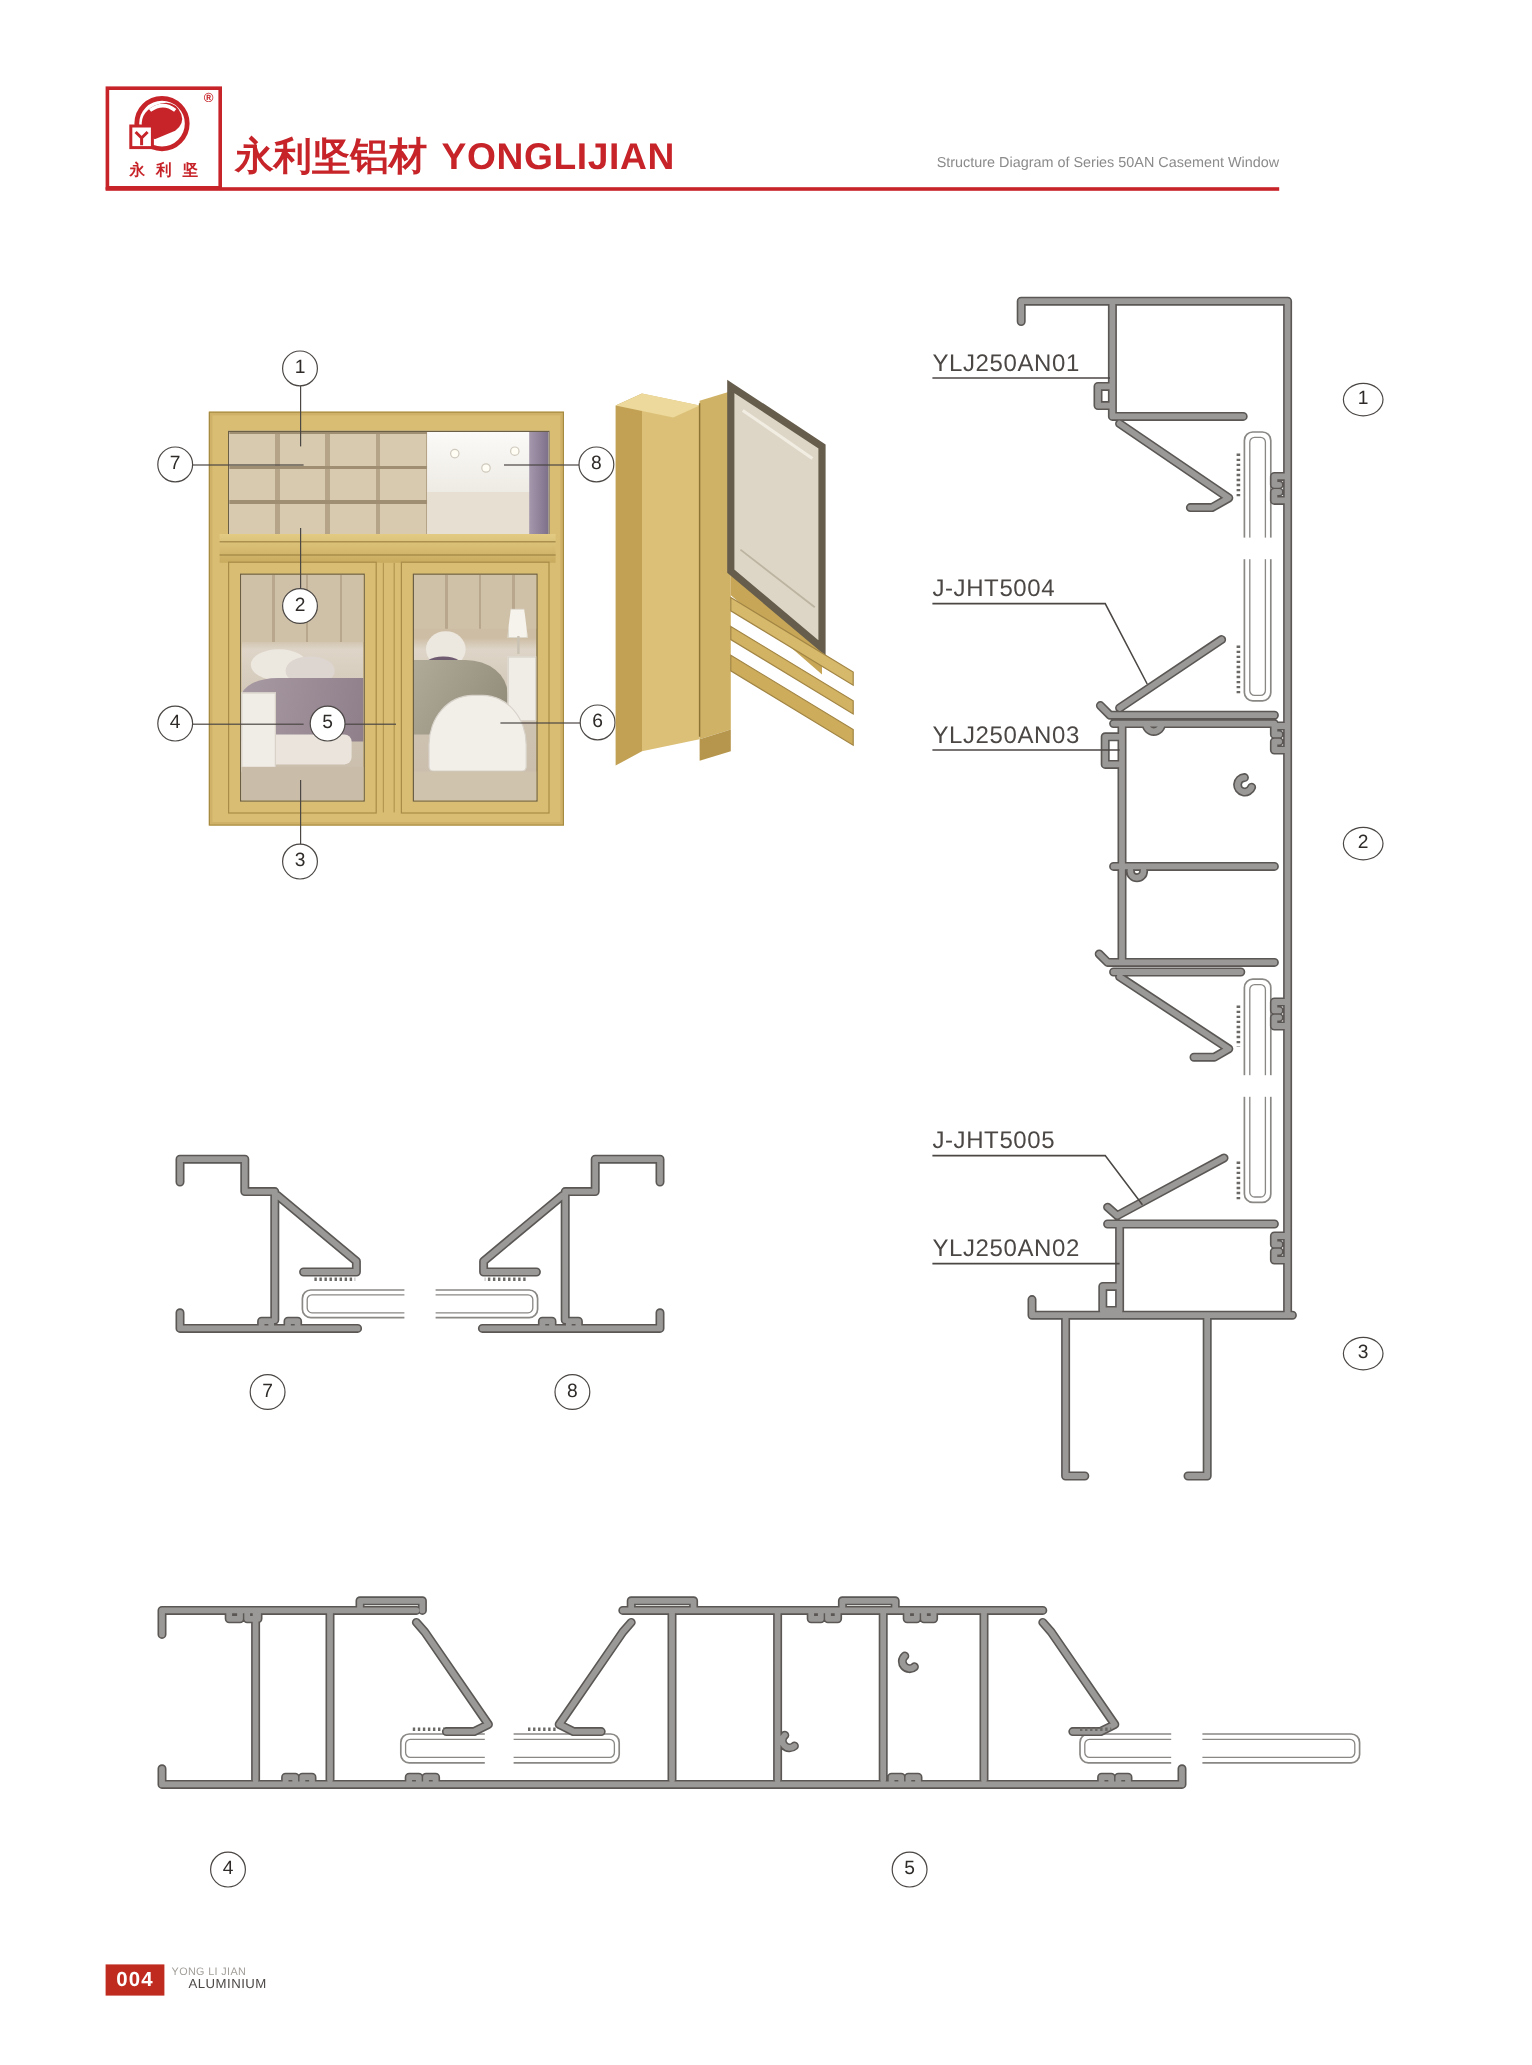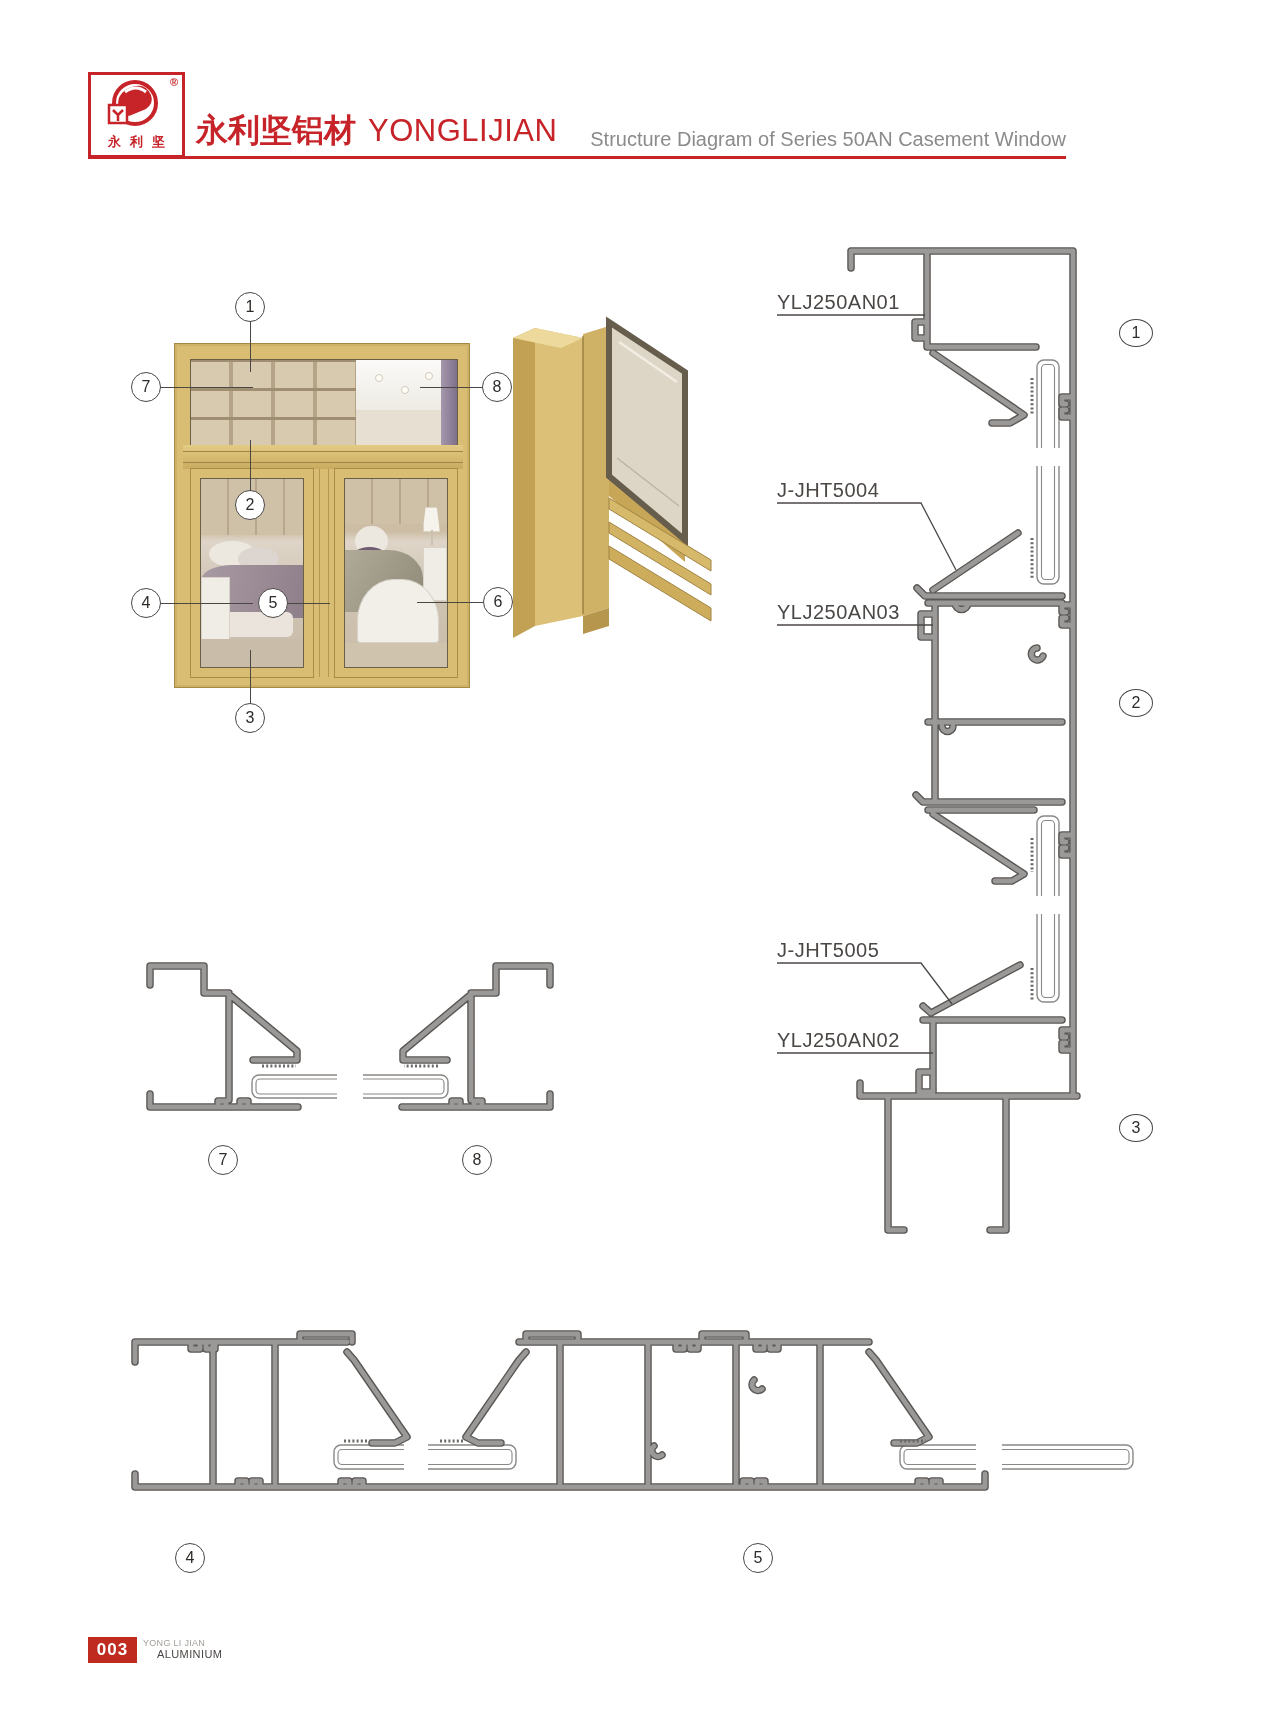--- a/index.html
+++ b/index.html
@@ -7,23 +7,23 @@
           font-family:"Liberation Sans",sans-serif;color:#2e2b29}
 
   
   .logo-box{position:absolute;left:88px;top:72px;width:97px;height:86px;border:3px solid #c7242a;box-sizing:border-box}
   .logo-mark{position:absolute;left:14px;top:4px;width:56px;height:50px}
   .logo-reg{position:absolute;right:4px;top:1px;font-size:11px;color:#c7242a;font-weight:700}
   .logo-chars{position:absolute;left:0;right:0;bottom:4px;text-align:center;font-size:13px;font-weight:700;
               color:#c7242a;letter-spacing:9px;text-indent:9px}
   .brand{position:absolute;left:196px;top:109px;display:flex;align-items:baseline;gap:12px;color:#c7242a;white-space:nowrap}
   .brand-cn{font-size:32px;font-weight:700}
-  .brand-en{font-size:31px;font-weight:400;letter-spacing:.5px}
+  .brand-en{font-size:31px;font-weight:700;letter-spacing:.5px}
   .title-cn{position:absolute;right:211px;top:90px;font-size:28px;color:#8b8b8b;text-align:right;white-space:nowrap}
-  .title-en{position:absolute;right:211px;top:128px;font-size:20px;color:#8b8b8b;text-align:right;white-space:nowrap}
+  .title-en{position:absolute;right:211px;top:128px;font-size:12px;color:#8b8b8b;text-align:right;white-space:nowrap}
   .red-rule{position:absolute;left:88px;top:156px;width:978px;height:3px;background:#c7242a}
 
   
   .co{position:absolute;width:28px;height:28px;margin:-15px 0 0 -15px;border:1.3px solid #4b4745;border-radius:50%;
       background:#fff;display:flex;align-items:center;justify-content:center;font-size:16px;color:#2e2b29;box-sizing:content-box}
   .co-el{width:32px;height:26px;margin:-14px 0 0 -17px}
   .ln{position:absolute;background:#4b4745}
 
   
   .win{position:absolute;left:174px;top:343px;width:296px;height:345px;background:#d9bd72;
@@ -274,17 +274,17 @@
     <rect class="gli" x="904" y="1449.5" width="225" height="15" rx="4"></rect>
     <rect class="gap" x="404" y="1440" width="24" height="34"></rect>
     <rect class="gap" x="976" y="1440" width="26" height="34"></rect>
     <use href="#pb" class="po"></use>
       <use href="#pb" class="pi"></use>
     <use href="#pbs" class="serr"></use>
   </svg>
   <div class="co" style="left:190px;top:1558px">4</div>
   <div class="co" style="left:758px;top:1558px">5</div>
 
-  <div class="pagebox">003</div>
+  <div class="pagebox">004</div>
   <div class="f1">YONG LI JIAN</div>
   <div class="f2">ALUMINIUM</div>
 
 </div>
 
 </body></html>

